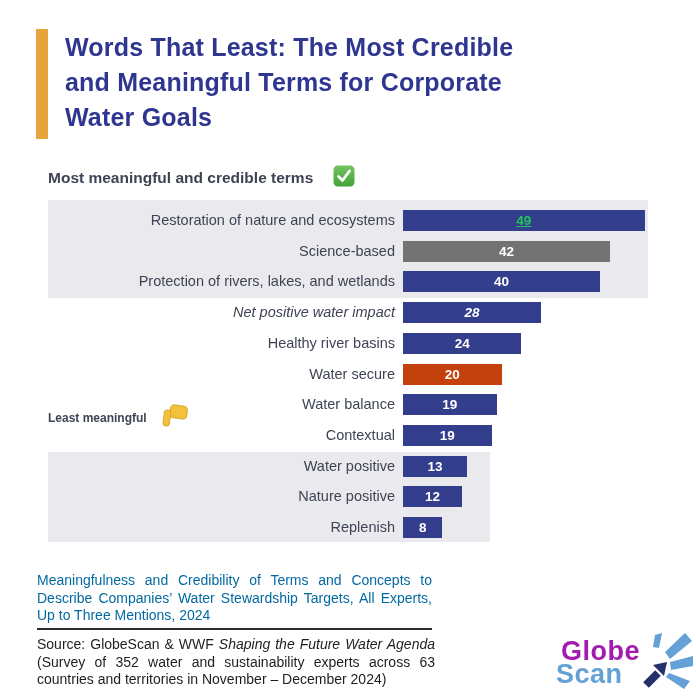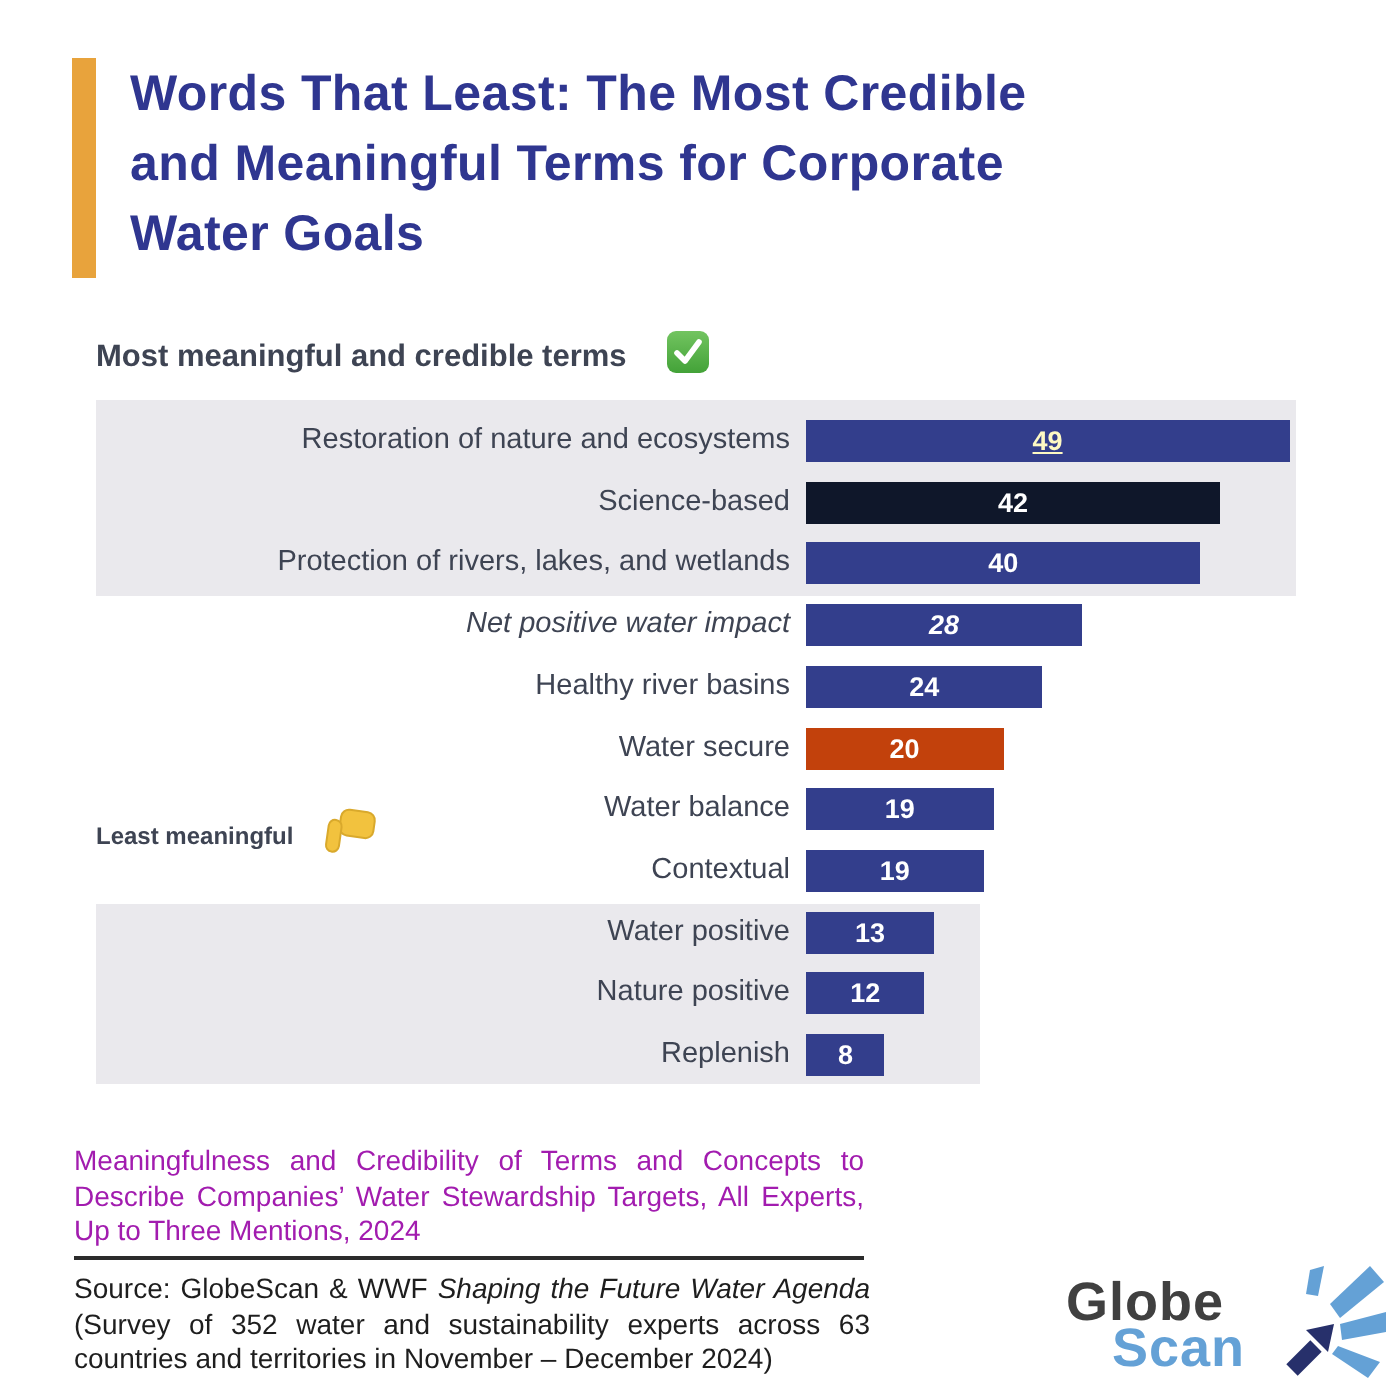--- a/index.html
+++ b/index.html
@@ -22,21 +22,21 @@
   .panel-top { top:0; width:600px; height:98px; }
   .panel-bottom { top:252px; width:442px; height:90px; }
   .chart-rows { position:absolute; left:0; top:0; width:600px; height:345px; }
   .chart-row { position:absolute; left:0; display:flex; align-items:center; height:21px; }
   .row-label { width:347px; padding-right:8px; text-align:right; font-size:14.5px;
     color:#3E4453; white-space:nowrap; line-height:21px; }
   .row-bar { height:21px; display:flex; align-items:center; justify-content:center; }
   .bar-value { color:#ffffff; font-weight:bold; font-size:13.5px; }
   
   .caption { position:absolute; left:37px; top:572px; width:395px;
-    font-size:14px; line-height:17.5px; color:#a21caf; text-align:justify; }
+    font-size:14px; line-height:17.5px; color:#0369a1; text-align:justify; }
   .rule { position:absolute; left:37px; top:628px; width:395px; height:2px; background:#2b2b2b; }
   .source { position:absolute; left:37px; top:636px; width:398px;
     font-size:14px; line-height:17.5px; color:#1e1e1e; text-align:justify; }
   .source .it { font-style:italic; }
   
   .logo { position:absolute; left:520px; top:628px; width:176px; height:68px; }
   .logo-word1 { position:absolute; left:13px; top:8px; font-size:27px; font-weight:bold; letter-spacing:0.5px; }
   .logo-word2 { position:absolute; left:36px; top:31px; font-size:27px; font-weight:bold; letter-spacing:0.5px; }
   .logo-mark { position:absolute; left:113px; top:2px; }
 </style>
@@ -68,26 +68,26 @@
     </span>
   </div>
 
   <div class="chart-area">
     <div class="panel panel-top" style="background: rgb(234, 233, 237);"></div>
     <div class="panel panel-bottom" style="background: rgb(234, 233, 237);"></div>
     <div class="chart-rows">
         <div class="chart-row" style="top: 10px;">
           <div class="row-label">Restoration of nature and ecosystems</div>
           <div class="row-bar" style="width: 241.57px; background: rgb(51, 62, 140); margin-left: 0px;">
-            <span class="bar-value" style="color: #fef9c3; text-decoration: underline;">49</span>
+            <span class="bar-value" style="color: #22c55e; text-decoration: underline;">49</span>
           </div>
         </div>
         <div class="chart-row" style="top: 40.7px;">
           <div class="row-label">Science-based</div>
-          <div class="row-bar" style="width: 207.06px; background: #0f172a; margin-left: 0px;">
+          <div class="row-bar" style="width: 207.06px; background: #737373; margin-left: 0px;">
             <span class="bar-value" style="color: rgb(255, 255, 255);">42</span>
           </div>
         </div>
         <div class="chart-row" style="top: 71.4px;">
           <div class="row-label">Protection of rivers, lakes, and wetlands</div>
           <div class="row-bar" style="width: 197.2px; background: rgb(51, 62, 140); margin-left: 0px; justify-content: center;">
             <span class="bar-value" style="color: rgb(255, 255, 255);">40</span>
           </div>
         </div>
         <div class="chart-row" style="top: 102.1px; font-style: italic;">
@@ -153,21 +153,21 @@
         </svg>
       </span>
     </div>
   </div>
 
   <div class="caption">Meaningfulness and Credibility of Terms and Concepts to Describe Companies’ Water Stewardship Targets, All Experts, Up to Three Mentions, 2024</div>
   <div class="rule"></div>
   <div class="source"><span>Source: GlobeScan &amp; WWF </span><span class="it">Shaping the Future Water Agenda</span><span> (Survey of 352 water and sustainability experts across 63 countries and territories in November – December 2024)</span></div>
 
   <div class="logo">
-    <div class="logo-word1" style="color: #404040;">Globe</div>
+    <div class="logo-word1" style="color: #a21caf; margin-left: 28px;">Globe</div>
     <div class="logo-word2" style="color: rgb(100, 161, 214);">Scan</div>
     <span class="logo-mark">
       <svg width="60" height="60" viewBox="0 0 60 60">
         <g class="rays" fill="#64A1D6">
           <polygon points="22,5 29,3 26,18 20,17"></polygon>
           <polygon points="32,22 52,3 59,11 37,29"></polygon>
           <polygon points="37,32 60,26 60,36 38,40"></polygon>
           <polygon points="36,43 57,51 51,59 33,47"></polygon>
         </g>
         <g class="arrow" fill="#27306B" stroke="#27306B">

